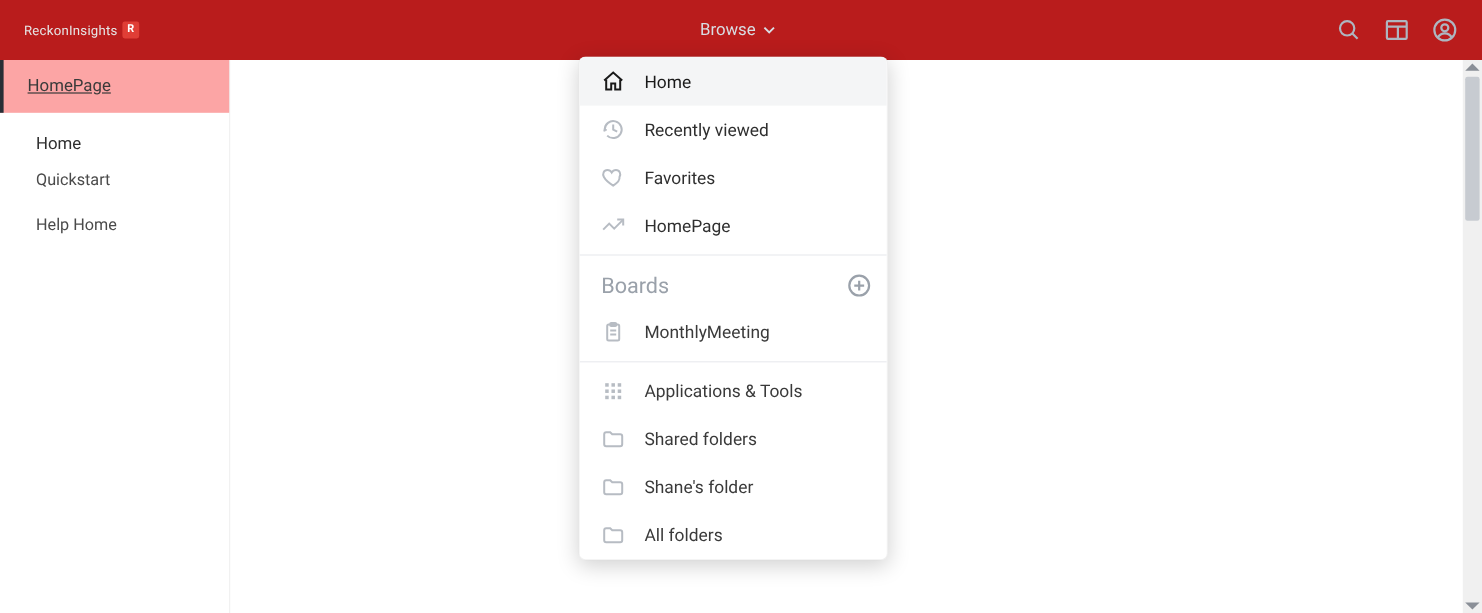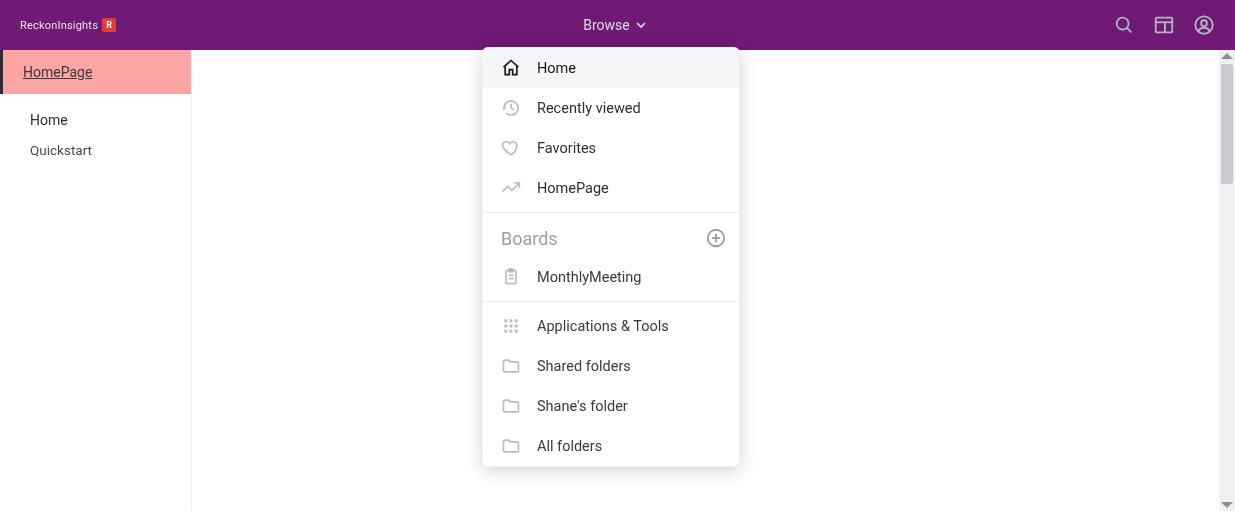--- a/index.html
+++ b/index.html
@@ -1,20 +1,20 @@
 <!DOCTYPE html>
 <html><head>
 <meta charset="utf-8">
 <style>
   * { box-sizing: border-box; margin: 0; padding: 0; }
   html, body { width: 1235px; height: 511px; font-family: -apple-system, BlinkMacSystemFont, "Segoe UI", Roboto, Arial, sans-serif; background: #fff; overflow: hidden; }
   .app { width: 1235px; height: 511px; display: flex; flex-direction: column; position: relative; }
 
   
-  .header { height: 50px; background: #701a75; color: #fff; display: flex; align-items: center; padding: 0 20px; flex-shrink: 0; }
+  .header { height: 50px; background: #b91c1c; color: #fff; display: flex; align-items: center; padding: 0 20px; flex-shrink: 0; }
   .logo { display: flex; align-items: center; gap: 4px; }
   .logo-text { font-size: 11px; color: #e6e6e6; font-weight: 400; letter-spacing: 0.2px; }
   .logo-badge { width: 14px; height: 14px; background: #e03e36; border-radius: 2px; display: flex; align-items: center; justify-content: center; color: #fff; font-size: 9px; font-weight: 700; }
   .header-center { flex: 1; display: flex; justify-content: center; }
   .browse-btn { display: flex; align-items: center; gap: 6px; color: #d8dde3; font-size: 14px; cursor: pointer; }
   .browse-btn svg { width: 10px; height: 10px; }
   .header-actions { display: flex; align-items: center; gap: 18px; }
   .header-actions .hicon { width: 22px; height: 22px; color: #aeb6c0; cursor: pointer; display: flex; align-items: center; justify-content: center; }
   .header-actions .hicon svg { width: 22px; height: 22px; }
 
@@ -112,20 +112,23 @@
     <div class="sidebar">
       <div class="sb-active">
         <span>HomePage</span>
       </div>
       <div class="sb-section-title">
         <span>Home</span>
       </div>
       <div class="sb-link">
         <span>Quickstart</span>
       </div>
+      <div class="sb-link">
+        <span>Help Home</span>
+      </div>
     </div>
 
     <div class="main"></div>
 
     <div class="vscroll">
       <div class="thumb"></div>
     </div>
   </div>
 
   <div class="dropdown">

